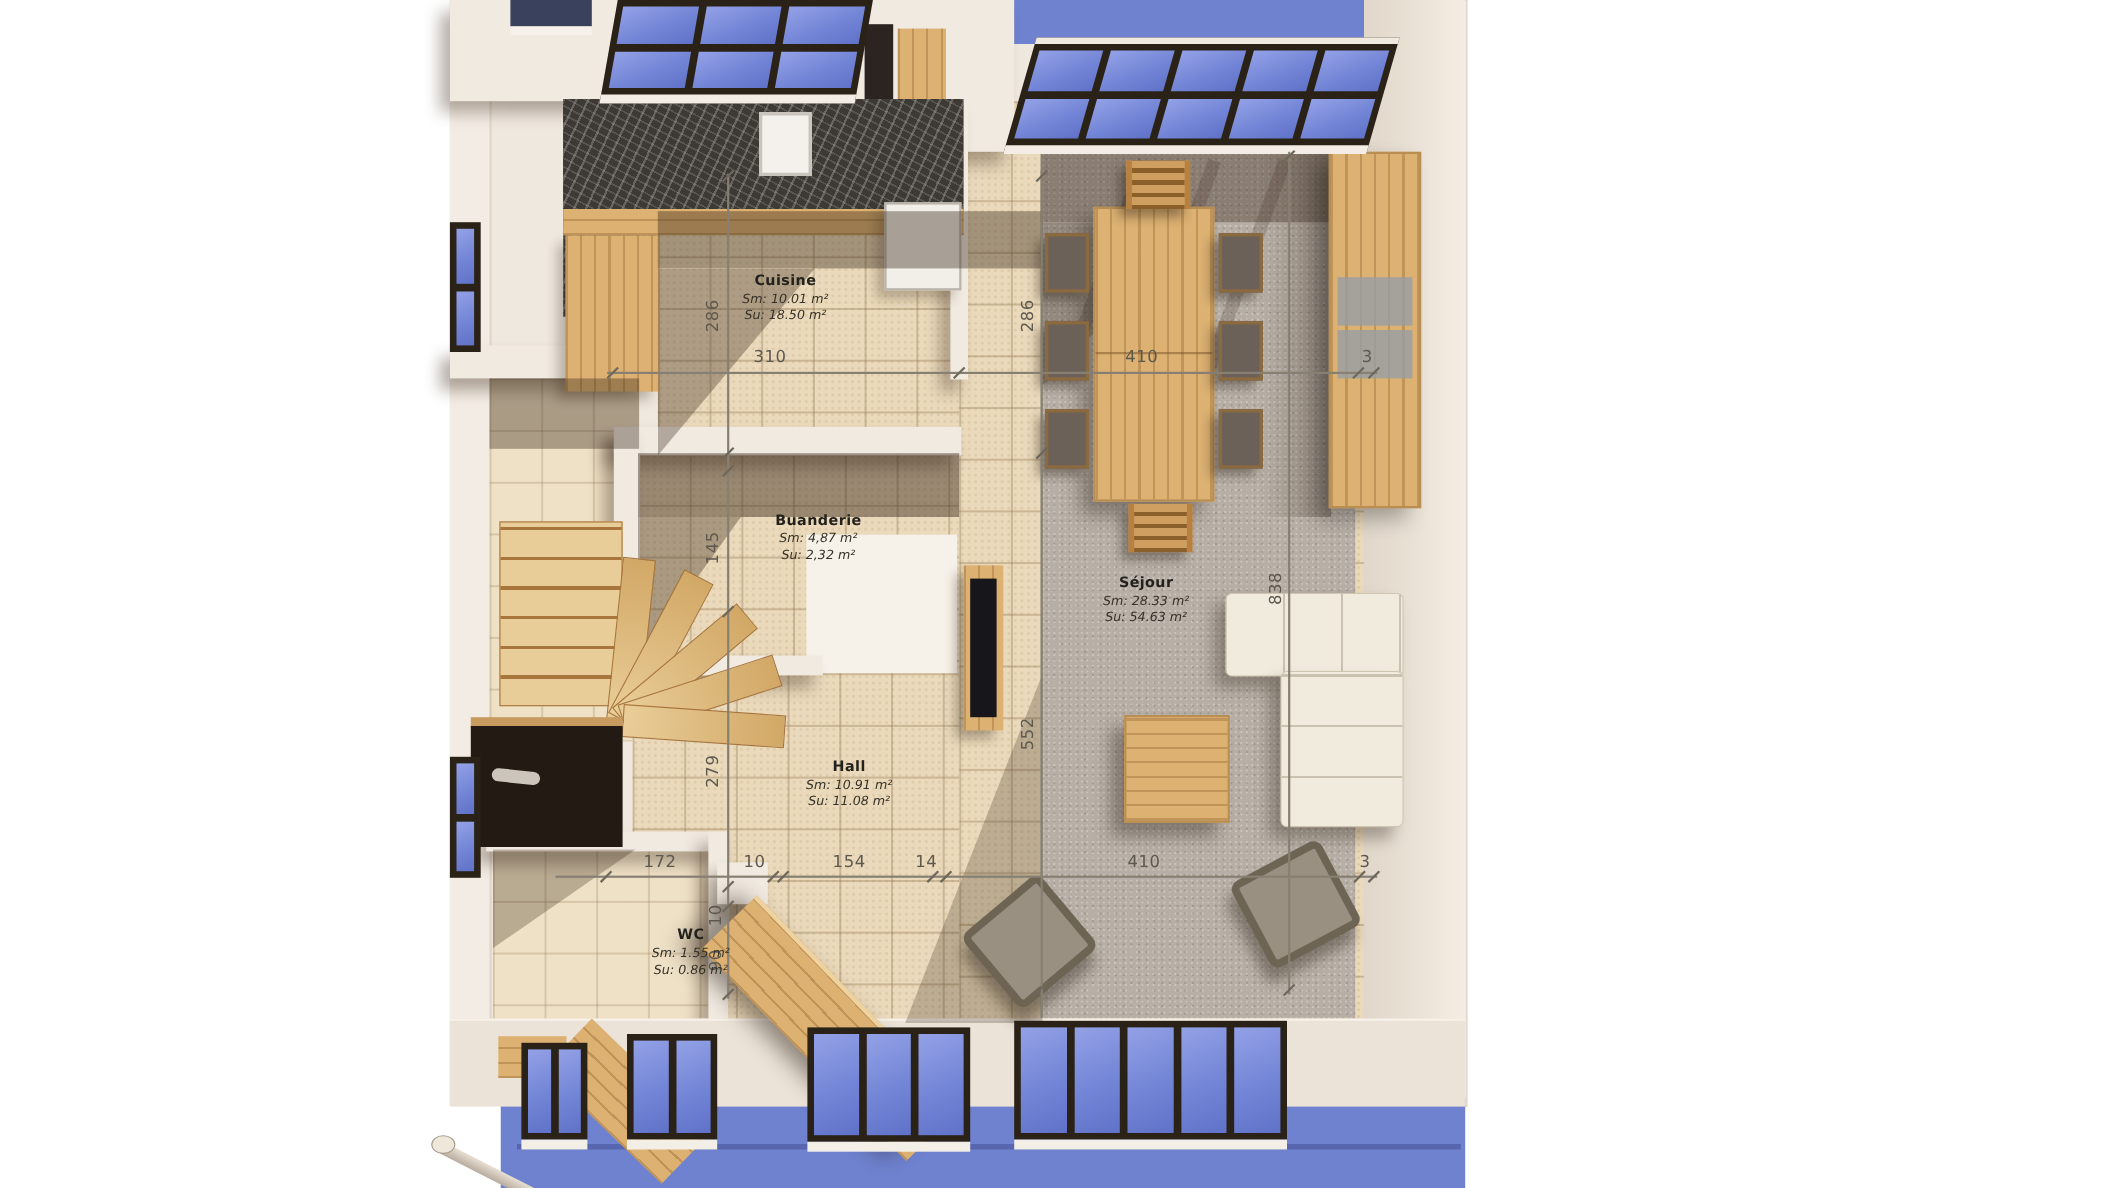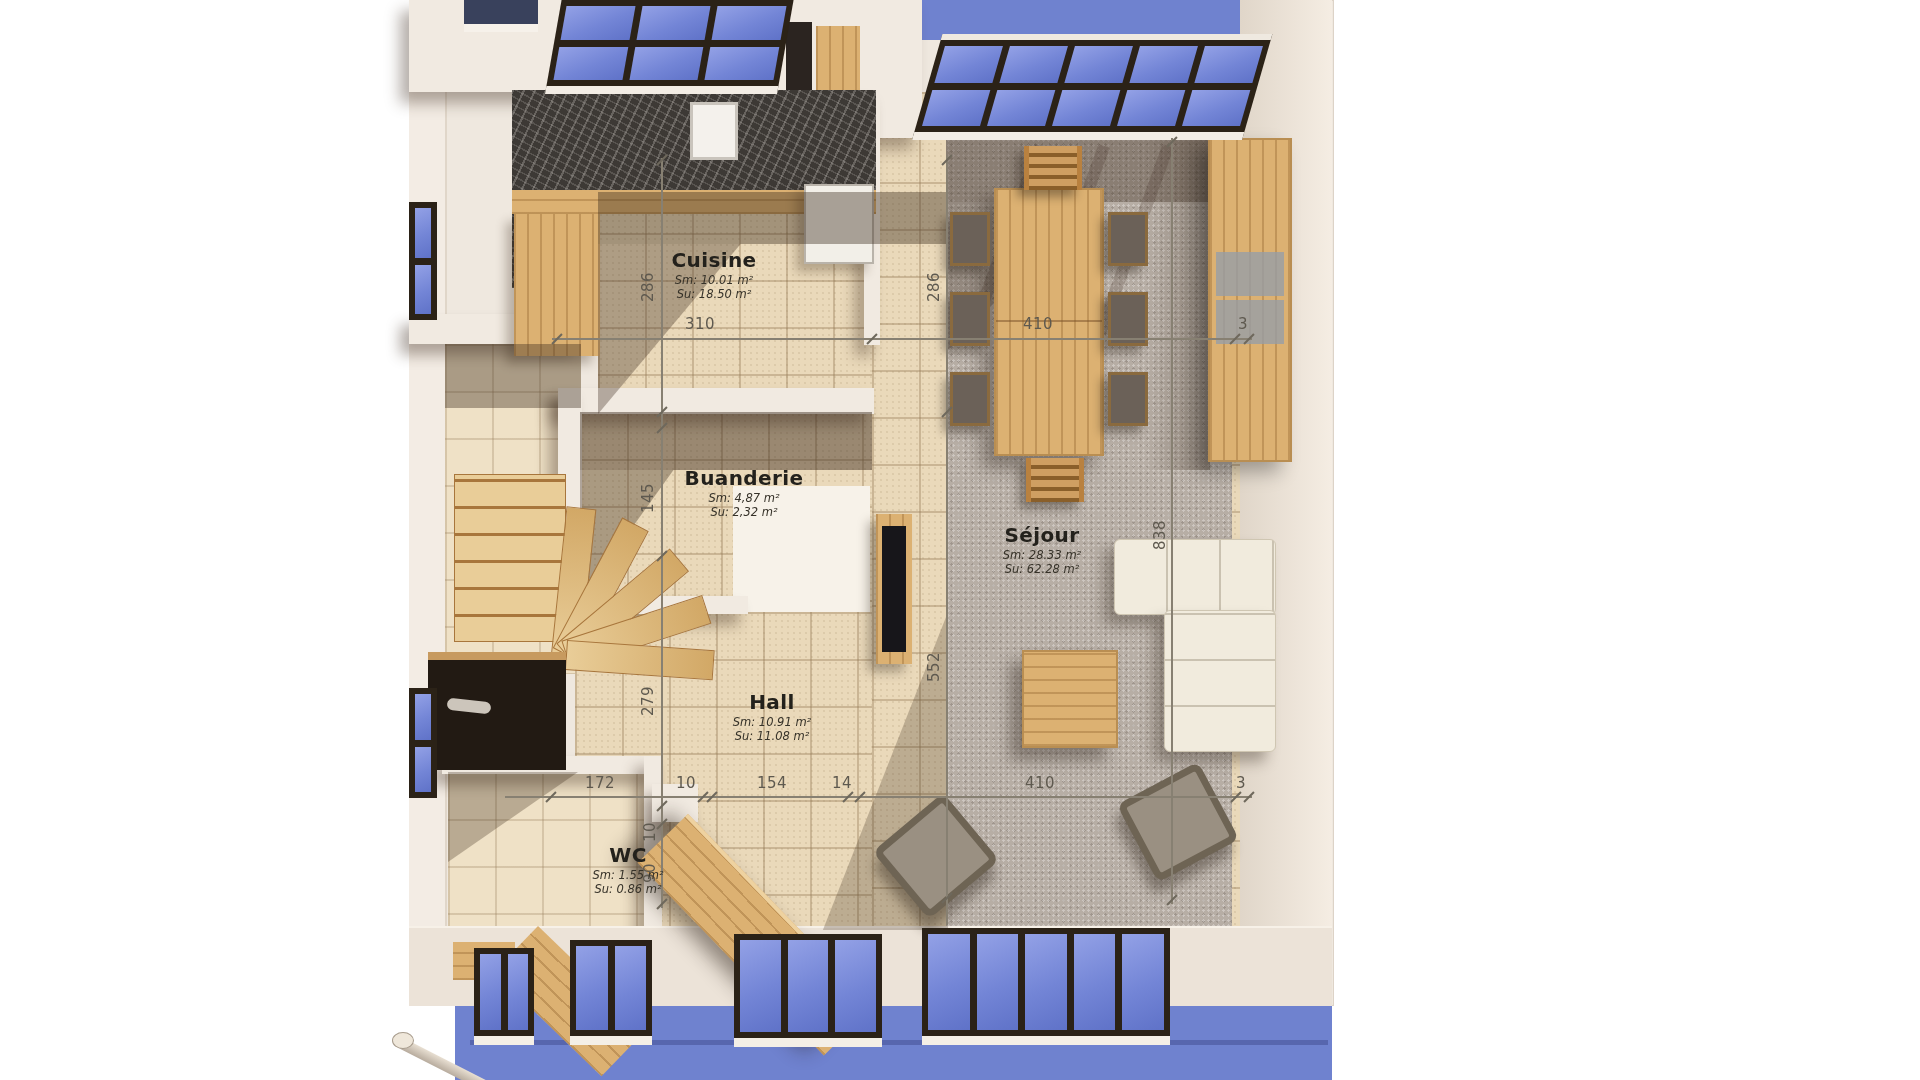--- a/index.html
+++ b/index.html
@@ -40,21 +40,21 @@
   .sill{background:#f4efe6;}
   
   .dimline{background:#878072;}
   .tick{width:14px;height:2px;background:#6e685c;transform:rotate(-45deg);}
   .dim{color:#5e594f;font-size:15px;letter-spacing:.5px;white-space:nowrap;
        transform:translate(-50%,0);}
   .dimv{color:#5e594f;font-size:15px;letter-spacing:.5px;white-space:nowrap;
        transform:translate(-50%,-50%) rotate(-90deg);}
   
   .roomlabel{transform:translateX(-50%);text-align:center;line-height:1.25;}
-  .roomlabel .nm{font-weight:bold;font-size:20px;color:#23211c;letter-spacing:.4px;}
+  .roomlabel .nm{font-weight:bold;font-size:13px;color:#23211c;letter-spacing:.4px;}
   .roomlabel .ln{font-style:italic;font-size:11.5px;color:#363229;}
   
   .treads{background-color:#e4c48d;
         background-image:repeating-linear-gradient(0deg,#e9cd98 0 24px,#a8763c 24px 27px);}
   .fan{transform-origin:0 50%;background:linear-gradient(90deg,#e9cd98,#d2a866);border:1px solid #a8763c;box-sizing:border-box;}
 </style>
 </head>
 <body>
 
 <div id="stage">
@@ -269,21 +269,21 @@
     <div class="ln">Su: 18.50 m²</div>
   </div>
   <div class="a roomlabel" style="left:744px;top:466px;">
     <div class="nm">Buanderie</div>
     <div class="ln">Sm: 4,87 m²</div>
     <div class="ln">Su: 2,32 m²</div>
   </div>
   <div class="a roomlabel" style="left:1042px;top:523px;">
     <div class="nm">Séjour</div>
     <div class="ln">Sm: 28.33 m²</div>
-    <div class="ln">Su: 62.28 m²</div>
+    <div class="ln">Su: 54.63 m²</div>
   </div>
   <div class="a roomlabel" style="left:772px;top:690px;">
     <div class="nm">Hall</div>
     <div class="ln">Sm: 10.91 m²</div>
     <div class="ln">Su: 11.08 m²</div>
   </div>
   <div class="a roomlabel" style="left:628px;top:843px;">
     <div class="nm">WC</div>
     <div class="ln">Sm: 1.55 m²</div>
     <div class="ln">Su: 0.86 m²</div>

